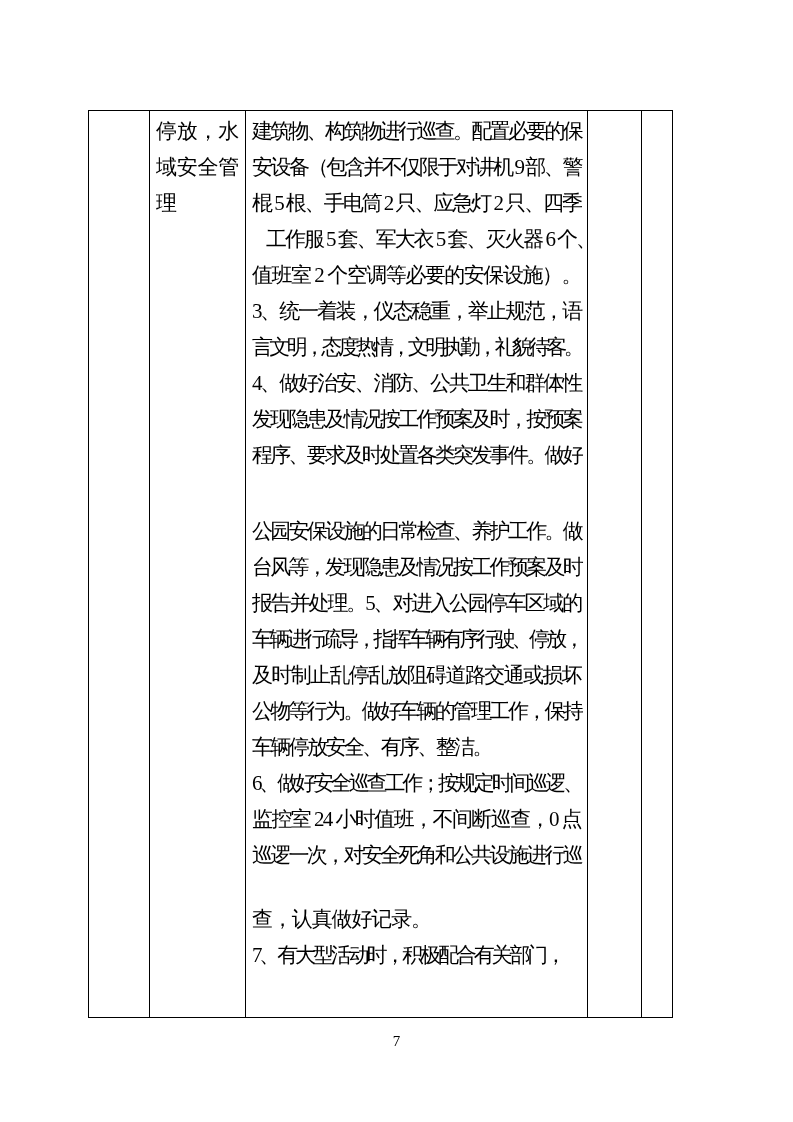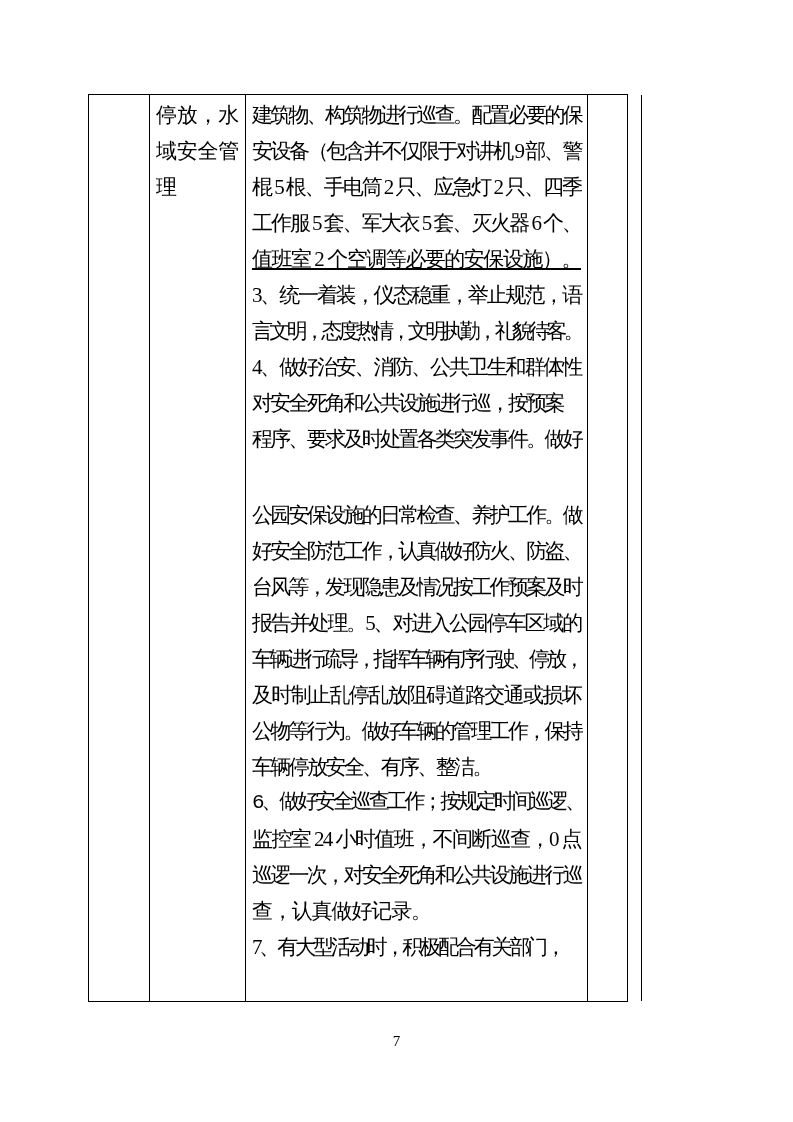--- a/index.html
+++ b/index.html
@@ -5,22 +5,22 @@
   * { margin:0; padding:0; box-sizing:border-box; }
   html,body { width:793px; height:1122px; background:#ffffff; }
   body {
     font-family:"Liberation Serif","DejaVu Serif",serif;
     color:#000000;
     position:relative;
     overflow:hidden;
   }
   .page { position:absolute; inset:0; background:#ffffff; }
   .doc-table {
-    position:absolute; left:88px; top:94px;
-    width:540px; height:908px;
+    position:absolute; left:88px; top:110px;
+    width:585px; height:908px;
     border:1px solid #000000;
     display:grid;
     grid-template-columns:61px 96px 342px 54px 61px;
   }
   .cell {
     border-right:1px solid #000000;
     padding:2px 6px 0 6px;
     overflow:hidden;
   }
   .cell:last-child { border-right:none; }
@@ -52,39 +52,38 @@
     <div class="cell">
       <div class="line" style="letter-spacing: -0.25px;"><span>停放，水</span></div>
       <div class="line" style="letter-spacing: -0.25px;"><span>域安全管</span></div>
       <div class="line"><span>理</span></div>
     </div>
 
     <div class="cell">
       <div class="line" style="letter-spacing: -2.72222px;"><span>建筑物、构筑物进行巡查。配置必要的保</span></div>
       <div class="line" style="letter-spacing: -2.45px;"><span>安设备（包含并不仅限于对讲机 9 部、警</span></div>
       <div class="line" style="letter-spacing: -2.04167px;"><span>棍 5 根、手电筒 2 只、应急灯 2 只、四季</span></div>
-      <div class="line" style="letter-spacing: -2.04167px;"><span>工作服 5 套、军大衣 5 套、灭火器 6 个、</span></div>
-      <div class="line" style="letter-spacing: -1.47368px; text-decoration: underline;"><span>值班室 2 个空调等必要的安保设施）。</span></div>
+      <div class="line" style="letter-spacing: -2.04167px; margin-left: 14px;"><span>工作服 5 套、军大衣 5 套、灭火器 6 个、</span></div>
+      <div class="line" style="letter-spacing: -1.47368px;"><span>值班室 2 个空调等必要的安保设施）。</span></div>
       <div class="line" style="letter-spacing: -2.13889px;"><span>3、统一着装，仪态稳重，举止规范，语</span></div>
       <div class="line" style="letter-spacing: -3.68421px;"><span>言文明，态度热情，文明执勤，礼貌待客。</span></div>
       <div class="line" style="letter-spacing: -2.13889px;"><span>4、做好治安、消防、公共卫生和群体性</span></div>
-      <div class="line" style="letter-spacing: -2.72222px;"><span>对安全死角和公共设施进行巡，按预案</span></div>
+      <div class="line" style="letter-spacing: -2.72222px;"><span>发现隐患及情况按工作预案及时，按预案</span></div>
       <div class="line" style="letter-spacing: -2.72222px;"><span>程序、要求及时处置各类突发事件。做好</span></div>
       <div class="line" style="letter-spacing: -2.72222px; margin-top: 40px;"><span>公园安保设施的日常检查、养护工作。做</span></div>
-      <div class="line" style="letter-spacing: -2.72222px;"><span>好安全防范工作，认真做好防火、防盗、</span></div>
       <div class="line" style="letter-spacing: -2.72222px;"><span>台风等，发现隐患及情况按工作预案及时</span></div>
       <div class="line" style="letter-spacing: -2.13889px;"><span>报告并处理。5、对进入公园停车区域的</span></div>
       <div class="line" style="letter-spacing: -3.68421px;"><span>车辆进行疏导，指挥车辆有序行驶、停放，</span></div>
       <div class="line" style="letter-spacing: -1.64706px;"><span>及时制止乱停乱放阻碍道路交通或损坏</span></div>
       <div class="line" style="letter-spacing: -2.72222px;"><span>公物等行为。做好车辆的管理工作，保持</span></div>
       <div class="line end-a" style="letter-spacing: -2.61538px;"><span>车辆停放安全、有序、整洁。</span></div>
-      <div class="line" style="letter-spacing: -3.13158px; font-family: Liberation Mono, monospace;"><span>6、做好安全巡查工作；按规定时间巡逻、</span></div>
+      <div class="line" style="letter-spacing: -3.13158px;"><span>6、做好安全巡查工作；按规定时间巡逻、</span></div>
       <div class="line" style="letter-spacing: -1.58333px;"><span>监控室 24 小时值班，不间断巡查，0 点</span></div>
       <div class="line" style="letter-spacing: -2.72222px;"><span>巡逻一次，对安全死角和公共设施进行巡</span></div>
-      <div class="line end-b" style="letter-spacing: -1.11111px;"><span>查，认真做好记录。</span></div>
+      <div class="line end-b" style="letter-spacing: -1.11111px; margin-top: 28px;"><span>查，认真做好记录。</span></div>
       <div class="line end-c" style="letter-spacing: -3.13889px;"><span>7、有大型活动时，积极配合有关部门，</span></div>
     </div>
 
     <div class="cell"></div>
 
     <div class="cell"></div>
 
   </div>
 
   <div class="pageno">7</div>

